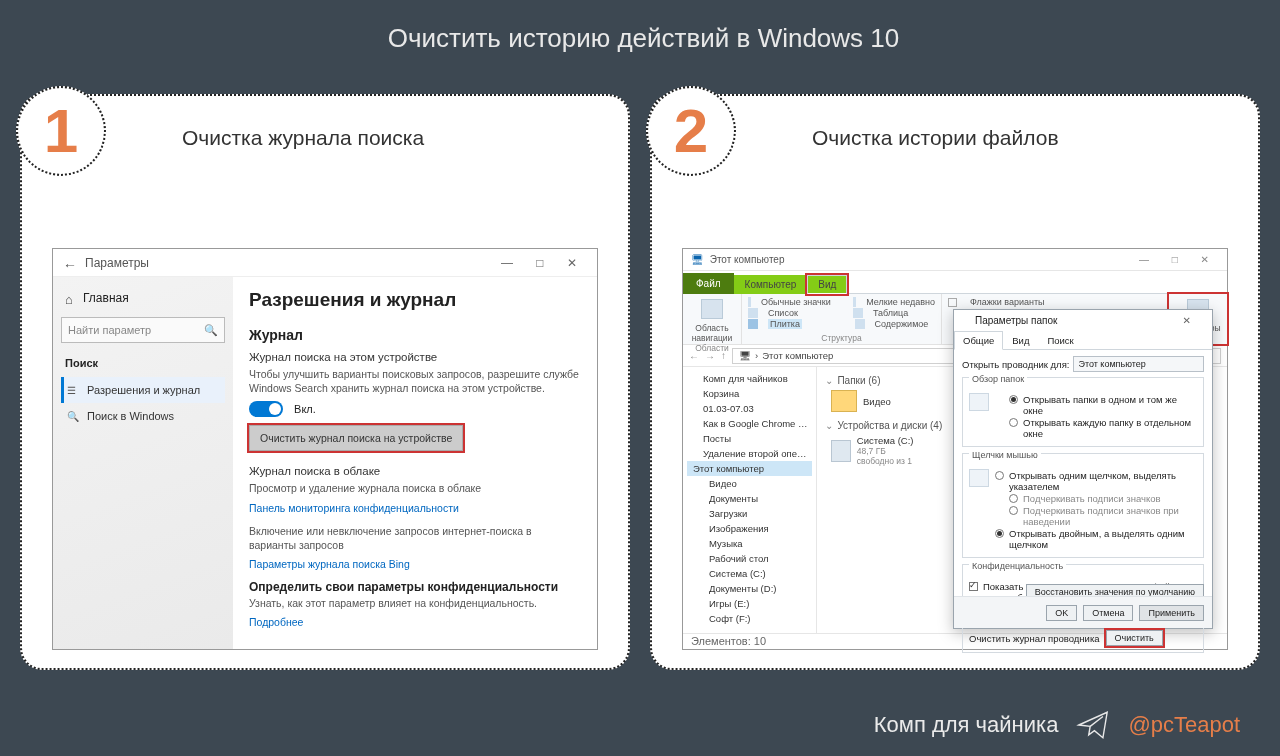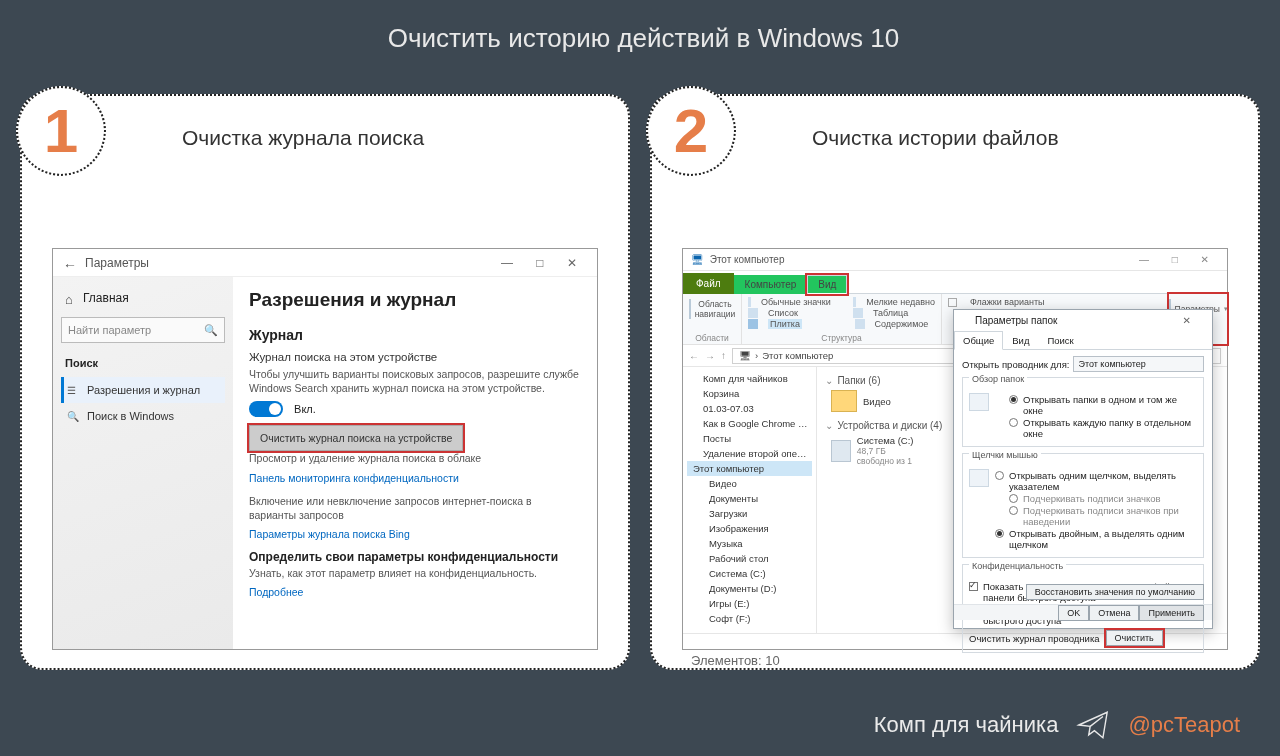--- a/index.html
+++ b/index.html
@@ -57,50 +57,50 @@
   .btn-gray { display:inline-block; margin-top:8px; padding:6px 10px; background:#ccc; border:1px solid #aaa; font-size:10.5px; color:#333;}
   .red-box { outline:2px solid #c33; outline-offset:0;}
   .link { color:#0067c0; font-size:10.5px; margin:4px 0 10px; display:block;}
   .s-bold { font-size:12px; font-weight:600; margin:8px 0 2px;}
 
   
   .e-shell { position:absolute; inset:0;}
   .e-titlebar { height:22px; background:#fff; border-bottom:1px solid #e6e6e6; display:flex; align-items:center; padding:0 8px; font-size:10px; color:#555;}
   .e-titlebar .wbtns{margin-left:auto; letter-spacing:10px; color:#888;}
   .e-tabs { height:22px; display:flex; align-items:flex-end; font-size:10px;}
-  .e-tab { padding:3px 10px; color:#444; border:1px solid transparent; position:relative; top:1px; background:#22c55e;}
+  .e-tab { padding:3px 10px; color:#444; border:1px solid transparent; position:relative; top:1px; background:#84cc16;}
   .e-tab.file { background:#4d7c0f; color:#fff; padding:4px 12px;}
   .e-tab.active { border:1px solid #cfd6dc; border-bottom-color:#fff;}
   .e-ribbon { height:52px; border-top:1px solid #cfd6dc; border-bottom:1px solid #e2e2e2; background:#f7f9fb; display:flex; font-size:9px; color:#555;}
   .rib-group { border-right:1px solid #e2e2e2; padding:3px 6px 1px 6px; display:flex; flex-direction:column;}
   .rib-group .lbl{font-size:8.5px; color:#888; margin-top:auto; text-align:center;}
   .rib-rows { display:flex; flex-direction:column; gap:1px;}
   .rib-row { display:flex; align-items:center; gap:10px; white-space:nowrap;}
   .ric { width:10px; height:10px; background:#cfe0ef; display:inline-block;}
-  .rib-big { display:flex; flex-direction:row; align-items:center; justify-content:center; width:46px; gap:4px; padding-top:2px;}
+  .rib-big { display:flex; flex-direction:column; align-items:center; justify-content:center; width:46px; gap:4px; padding-top:2px;}
   .rib-big .bigic{ width:22px; height:20px; background:#d7e3ee; border:1px solid #b9cad8;}
   .params-btn { margin-left:auto;}
   .e-addr { height:22px; border-bottom:1px solid #e6e6e6; display:flex; align-items:center; padding:0 6px; gap:6px; font-size:10px; color:#444;}
   .e-addr .arrow{color:#888;}
   .e-addr .path{flex:1; border:1px solid #d0d0d0; height:16px; display:flex; align-items:center; padding:0 6px; gap:4px; font-size:9.5px;}
   .e-body { display:flex; height:calc(100% - 22px - 22px - 52px - 22px - 16px);}
   .e-tree { width:134px; border-right:1px solid #e6e6e6; padding:4px 4px; font-size:9.5px; color:#333; overflow:hidden;}
   .tree-item{ padding:2px 2px 2px 16px; white-space:nowrap; overflow:hidden; text-overflow:ellipsis;}
   .tree-item.pc{ background:#cde6f7; padding-left:6px; font-weight:500;}
   .tree-sub{ padding-left:22px;}
   .e-content { flex:1; padding:6px 8px; font-size:10px; color:#333;}
   .e-grp { font-size:10px; color:#555; margin:2px 0 4px;}
   .e-grp .chev{color:#888; margin-right:4px;}
   .e-items { display:flex; flex-wrap:wrap; gap:6px 40px; margin:2px 0 8px 6px;}
   .e-it { display:flex; align-items:center; gap:6px; width:90px;}
   .e-ic { width:26px; height:22px; background:#ffd77a; border:1px solid #d9b252;}
   .e-drv .e-ic{ background:#dfe8f0; border-color:#b9c6d2;}
   .e-it .t{font-size:9.5px;}
   .e-it .sub{font-size:8.5px; color:#888;}
-  .e-status { height:16px; border-top:1px solid #e6e6e6; font-size:13px; color:#666; padding:19px 8px;}
+  .e-status { height:16px; border-top:1px solid #e6e6e6; font-size:11px; color:#666; padding:1px 8px;}
 
   
   .dlg {
     position:absolute; right:14px; top:60px; width:260px; height:320px;
     background:#fff; border:1px solid #9aa4ad; box-shadow:0 4px 14px rgba(0,0,0,.25);
     font-size:9.5px; color:#222;
   }
   .dlg-title{ height:20px; display:flex; align-items:center; padding:0 21px; font-size:10px;}
   .dlg-title .x{margin-left:auto; color:#666;}
   .dlg-tabs{ display:flex; border-bottom:1px solid #cfd6dc; font-size:9.5px;}
@@ -114,21 +114,21 @@
   .radio{ display:flex; align-items:flex-start; gap:5px; margin:1px 0;}
   .radio .dot{width:9px;height:9px;border:1px solid #777;border-radius:50%;margin-top:1px;flex-shrink:0;}
   .radio.sel .dot::after{content:"";display:block;width:5px;height:5px;background:#333;border-radius:50%;margin:1px;}
   .chk{display:flex; align-items:flex-start; gap:5px; margin:1px 0;}
   .chk .box{width:9px;height:9px;border:1px solid #777;flex-shrink:0;margin-top:1px;position:relative;}
   .chk.sel .box::after{content:"✓"; position:absolute; font-size:9px; line-height:8px; left:-1px; top:-2px; color:#333;}
   .sub-ind{ margin-left:14px; color:#888;}
   .dlg-clear-row{ display:flex; align-items:center; gap:6px; margin:4px 0 0 0;}
   .btn{ padding:2px 8px; border:1px solid #9aa4ad; background:#eef1f3; font-size:9px;}
   .dlg-bottom{ position:absolute; left:0; right:0; bottom:24px; padding:4px 8px; display:flex; justify-content:flex-end;}
-  .dlg-actions{ position:absolute; left:0; right:0; bottom:8px; height:16px; border-top:1px solid #e0e4e8; background:#f3f5f7; display:flex; justify-content:flex-end; align-items:center; padding:0 8px;}
+  .dlg-actions{ position:absolute; left:0; right:0; bottom:0; height:32px; border-top:1px solid #e0e4e8; background:#f3f5f7; display:flex; justify-content:flex-end; align-items:center; gap:6px; padding:0 8px;}
   .fs-ic{width:20px;height:18px;background:#eef3f8;border:1px solid #cdd8e2;flex-shrink:0;}
 
   
   .footer {
     position:absolute; left:0; right:0; bottom:0; height:62px;
     display:flex; align-items:center; justify-content:flex-end; padding:0 40px; gap:18px;
   }
   .footer .brand{ color:#eaeaea; font-size:22px;}
   .footer .handle{ color:#e67e49; font-size:22px;}
   .tg-icon{ width:34px; height:34px; }
@@ -188,20 +188,21 @@
           <div class="s-h1">Разрешения и журнал</div>
           <div class="s-h2">Журнал</div>
           <div class="s-h3">Журнал поиска на этом устройстве</div>
           <div class="s-txt">Чтобы улучшить варианты поисковых запросов, разрешите службе Windows Search хранить журнал поиска на этом устройстве.</div>
           <div>
             <span class="toggle"></span>
             <span class="toggle-lbl">Вкл.</span>
           </div>
           <div class="btn-gray red-box">Очистить журнал поиска на устройстве</div>
 
+          <div class="s-h3" style="margin-top:14px;">Журнал поиска в облаке</div>
           <div class="s-txt">Просмотр и удаление журнала поиска в облаке</div>
           <span class="link">Панель мониторинга конфиденциальности</span>
 
           <div class="s-txt">Включение или невключение запросов интернет-поиска в варианты запросов</div>
           <span class="link">Параметры журнала поиска Bing</span>
 
           <div class="s-bold">Определить свои параметры конфиденциальности</div>
           <div class="s-txt">Узнать, как этот параметр влияет на конфиденциальность.</div>
           <span class="link">Подробнее</span>
         </div>

